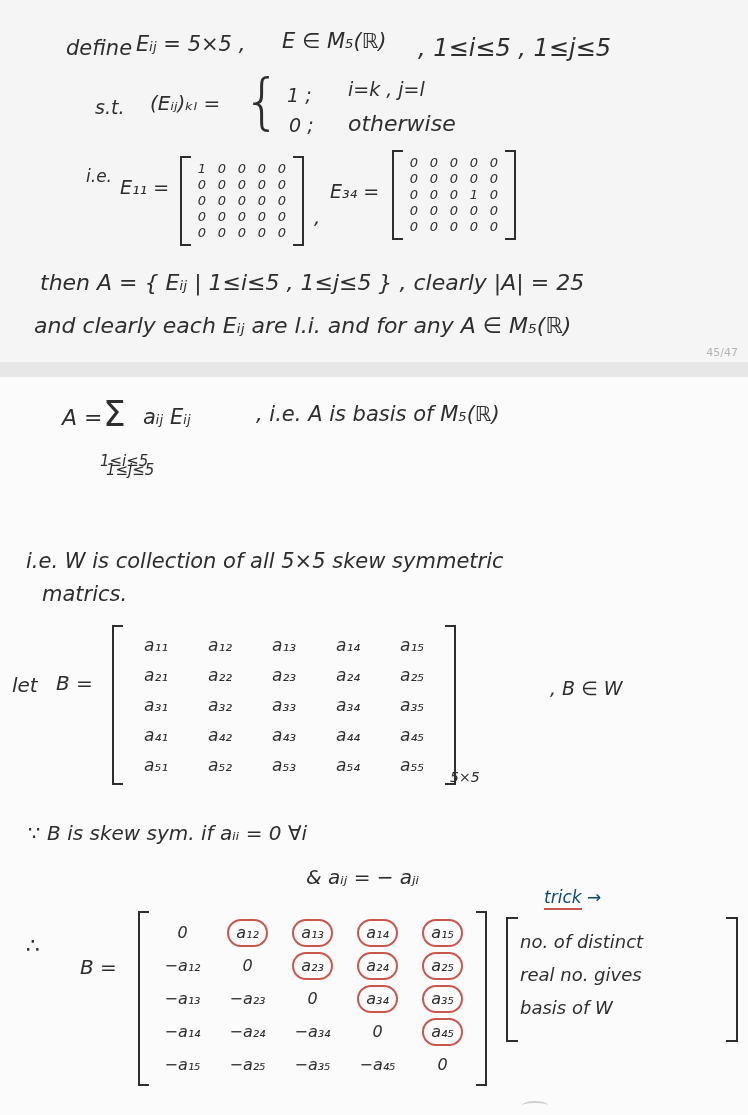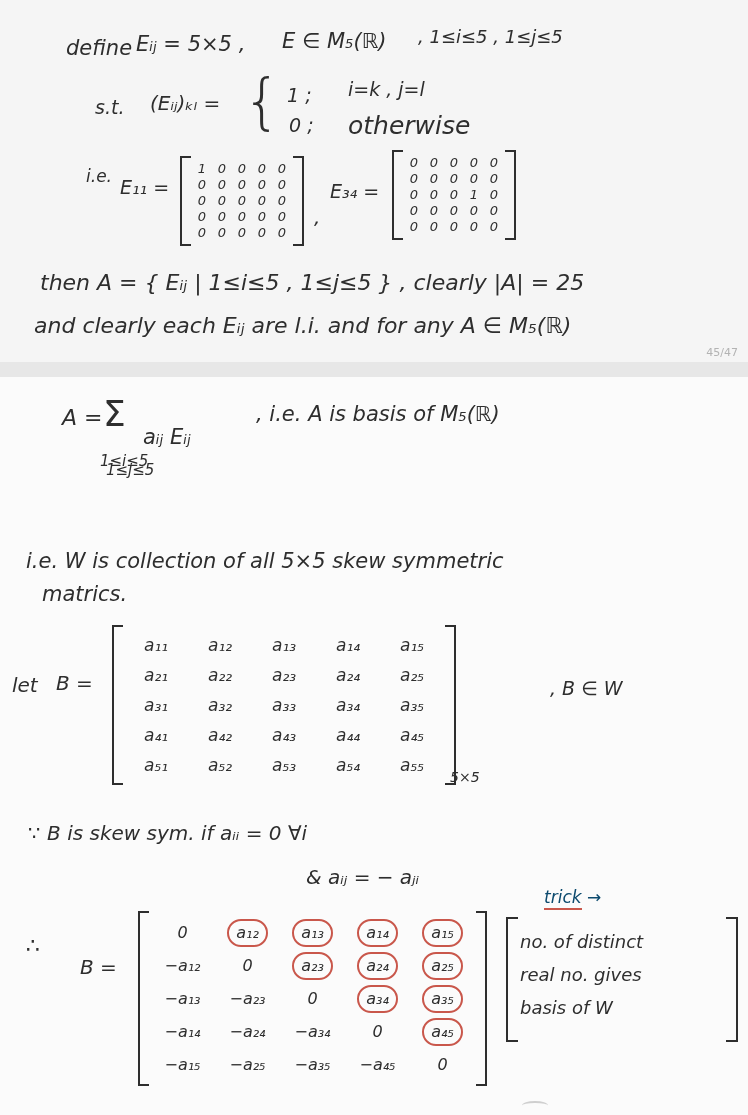--- a/index.html
+++ b/index.html
@@ -11,42 +11,42 @@
   .page { position:absolute; left:0; width:748px; }
   .page-top { top:0; height:362px; background:#f5f5f5; }
   .page-divider { position:absolute; top:362px; left:0; width:748px; height:15px; background:#e7e7e7; }
   .page-bottom { top:377px; height:738px; background:#fbfbfb; }
   .abs { position:absolute; white-space:nowrap; }
 
   
   .l-define      { left:66px;  top:36px;  font-size:21px; }
   .l-eijdef      { left:136px; top:32px;  font-size:21px; }
   .l-member      { left:282px; top:29px;  font-size:21px; }
-  .l-range       { left:418px; top:26px;  font-size:18px; }
+  .l-range       { left:418px; top:34px;  font-size:24px; }
   .l-st          { left:95px;  top:96px;  font-size:19px; }
   .l-piecelhs    { left:150px; top:91px;  font-size:20px; }
   .l-brace       { left:243px; top:70px;  font-size:60px; font-style:normal; font-weight:200; color:#2e2e2e; line-height:62px; }
   .case-row-1-v  { left:287px; top:84px;  font-size:19px; }
   .case-row-1-c  { left:348px; top:78px;  font-size:19px; }
   .case-row-2-v  { left:289px; top:114px; font-size:19px; }
-  .case-row-2-c  { left:348px; top:111px; font-size:25px; }
+  .case-row-2-c  { left:348px; top:111px; font-size:22px; }
   .l-ie          { left:86px;  top:166px; font-size:17px; }
   .l-e11eq       { left:120px; top:176px; font-size:19px; }
   .m-e11         { left:180px; top:156px; }
   .l-mcomma      { left:314px; top:205px; font-size:20px; }
   .l-e34eq       { left:330px; top:180px; font-size:19px; }
   .m-e34         { left:392px; top:150px; }
   .l-then        { left:40px;  top:270px; font-size:22px; }
   .l-clearly     { left:34px;  top:313px; font-size:22px; }
   .page-counter  { right:10px; top:346px; font-size:11px; font-style:normal; color:#b3b3b3; }
 
   
   .l-aeq      { left:62px;  top:28px;  font-size:22px; }
   .l-sigma    { left:103px; top:16px;  font-size:36px; font-style:normal; }
-  .l-sumbody  { left:143px; top:28px;  font-size:21px;margin-top:20px; }
+  .l-sumbody  { left:143px; top:28px;  font-size:21px; }
   .l-sumrhs   { left:256px; top:25px;  font-size:21px; }
   .l-bound1   { left:100px; top:60px;  font-size:15px;margin-top:15px; }
   .l-bound2   { left:106px; top:84px;  font-size:15px; }
   .l-letw     { left:60px;  top:140px; font-size:21px; }
   .l-iew      { left:26px;  top:172px; font-size:21px; }
   .l-matrics  { left:42px;  top:205px; font-size:21px; }
   .l-letb     { left:12px;  top:296px; font-size:20px; }
   .l-beq1     { left:56px;  top:294px; font-size:20px; }
   .m-bfull    { left:112px; top:248px; }
   .l-bsize    { left:450px; top:392px; font-size:14px; }

